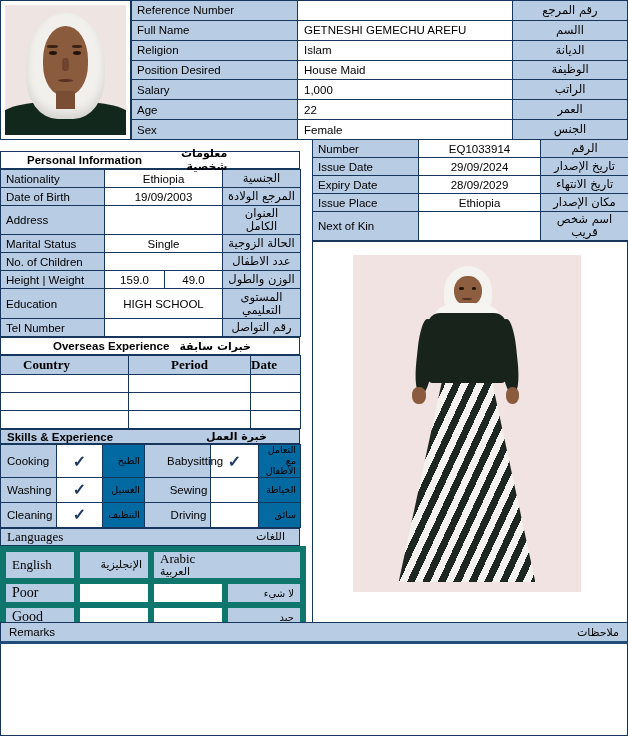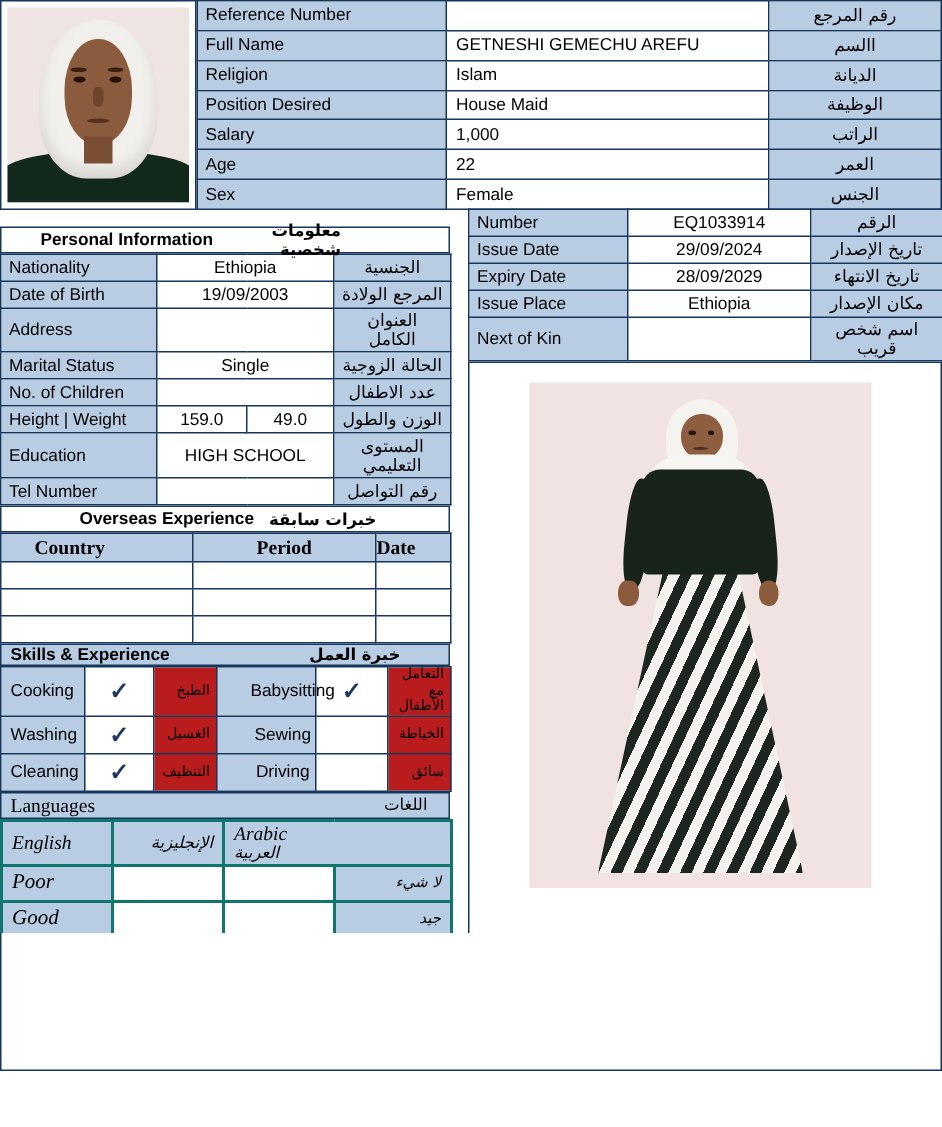--- a/index.html
+++ b/index.html
@@ -128,26 +128,26 @@
   #ov th {
     background:#b8cce4; border:1px solid #16365c;
     font-family: "Liberation Serif", serif;
     font-size: 13px; font-weight: bold; height: 19px;
   }
   #ov td { background:#ffffff; border:1px solid #16365c; height: 18px; }
 
   
   #sk td { height: 25px; border:1px solid #16365c; font-size: 11.5px; }
   #sk td.k { background:#b8cce4; padding-left: 6px; }
-  #sk td.ak { background:#b91c1c; text-align:right; direction: rtl; font-family:"DejaVu Sans",sans-serif; font-size: 9.5px; padding-right:4px; line-height:1.1;padding-left:34px; }
+  #sk td.ak { background:#0369a1; text-align:right; direction: rtl; font-family:"DejaVu Sans",sans-serif; font-size: 9.5px; padding-right:4px; line-height:1.1;padding-left:34px; }
   #sk td.chk { background:#ffffff; text-align:center; color:#1f3864; font-size: 16px; font-weight:bold; }
   #sk td.mid { background:#b8cce4; text-align:center;padding-left:22px; }
 
   
-  #lg td { border:2px solid #0f766e; font-size: 12px; font-style: italic; }
+  #lg td { border:6px solid #0f766e; font-size: 12px; }
   #lg td.hl { background:#b8cce4; height: 30px; font-family:"Liberation Serif", serif; font-size: 13px; padding-left:6px; }
   #lg td.ha { background:#b8cce4; height: 30px; text-align:right; direction:rtl; font-family:"DejaVu Sans",sans-serif; font-size:11px; padding-right:6px; }
   #lg td.hb { background:#b8cce4; height: 30px; font-family:"Liberation Serif", serif; font-size: 13px; padding-left:6px; line-height:1.1; }
   #lg td.lvl { background:#b8cce4; height: 24px; font-family:"Liberation Serif", serif; font-size: 14px; padding-left:6px; }
   #lg td.box { background:#ffffff; height: 24px; }
   #lg td.alv { background:#b8cce4; height: 24px; text-align:right; direction:rtl; font-family:"DejaVu Sans",sans-serif; font-size:10px; padding-right:6px; }
 
   
   #bigphoto-panel {
     border: 1px solid #16365c;
@@ -503,16 +503,21 @@
         <div class="fb-arm-l"></div>
         <div class="fb-arm-r"></div>
         <div class="fb-top"></div>
         <div class="fb-hand-l"></div>
         <div class="fb-hand-r"></div>
       </div>
     </div>
   </div>
 
   <div id="remarks-wrap">
+    <div id="remarks-head">
+      <span>Remarks</span>
+      <span class="grow"></span>
+      <span class="arr">ملاحظات</span>
+    </div>
     <div id="remarks-body"></div>
   </div>
 
 </div>
 
 </body></html>

